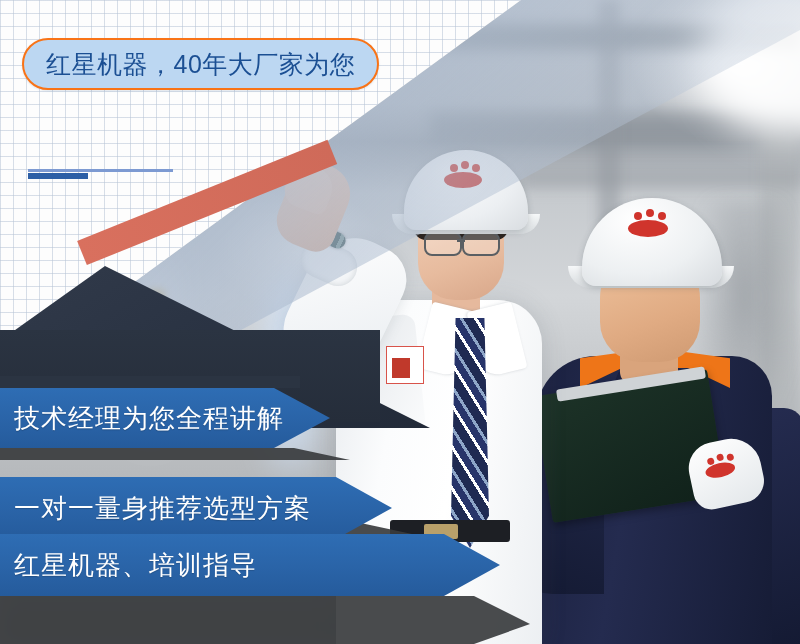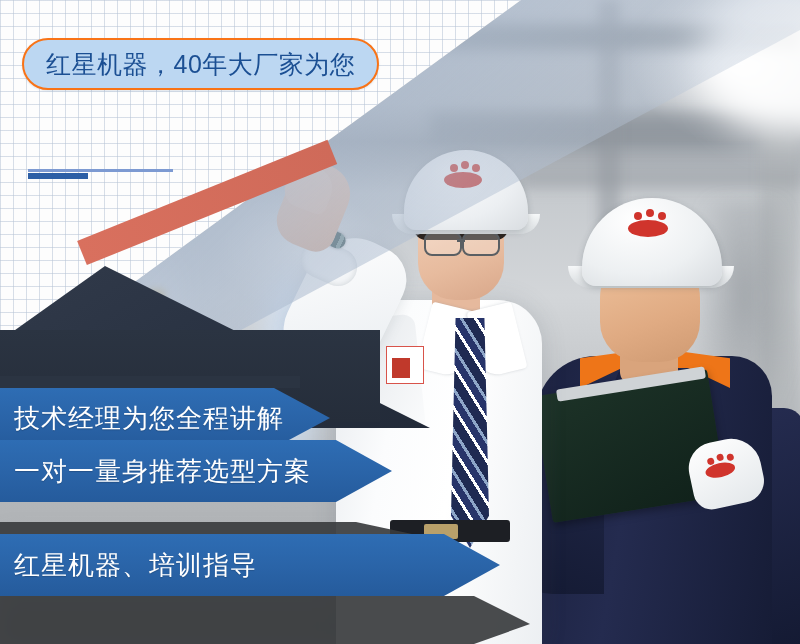--- a/index.html
+++ b/index.html
@@ -162,21 +162,21 @@
   .rule-light{position:absolute;left:28px;top:169px;width:145px;height:3px;background:#7d9ad2;}
   .rule-dark{position:absolute;left:28px;top:173px;width:60px;height:6px;background:#2d5fa6;}
 
   
   .bar{position:absolute;display:flex;align-items:center;
     background:linear-gradient(180deg,#2e6db4 0%,#2a64a8 52%,#255b9c 100%);
     color:#ffffff;font-size:26px;letter-spacing:1px;}
   .bar span{padding-left:14px;line-height:1;text-shadow:0 1px 1px rgba(0,0,0,.18);}
   .bar.b1{left:0;top:388px;width:330px;height:60px;
     clip-path:polygon(0 0, 274px 0, 330px 30px, 274px 60px, 0 60px);}
-  .bar.b2{left:0;top:440px;width:392px;height:62px;
+  .bar.b2{left:0;top:477px;width:392px;height:62px;
     clip-path:polygon(0 0, 336px 0, 392px 31px, 336px 62px, 0 62px);}
   .bar.b3{left:0;top:534px;width:500px;height:62px;
     clip-path:polygon(0 0, 444px 0, 500px 31px, 444px 62px, 0 62px);}
 
   .shadowbar{position:absolute;background:#3a3c3e;opacity:.92;}
   .shadowbar.s1{left:0;top:448px;width:350px;height:12px;
     clip-path:polygon(0 0, 294px 0, 350px 12px, 0 12px);}
   .shadowbar.s2{left:0;top:522px;width:412px;height:12px;
     clip-path:polygon(0 0, 356px 0, 412px 12px, 0 12px);}
   .shadowbar.s3{left:0;top:596px;width:530px;height:48px;

